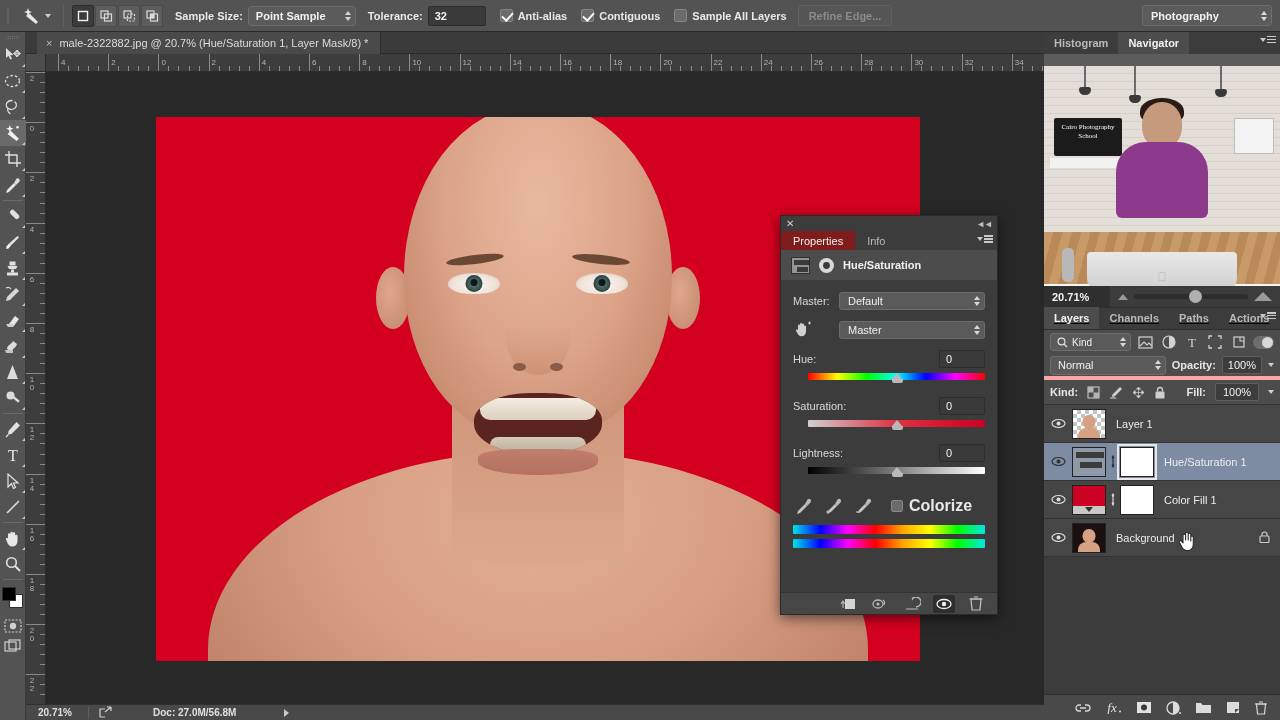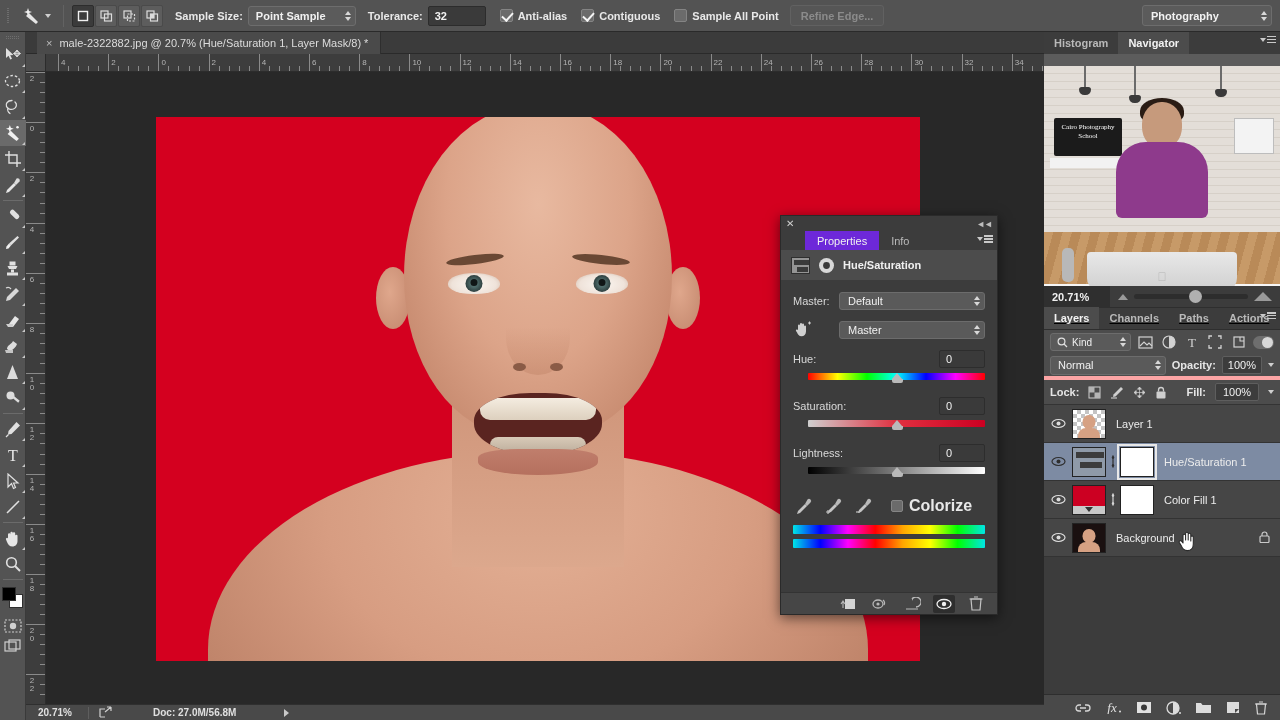--- a/index.html
+++ b/index.html
@@ -192,21 +192,21 @@
   .props {
     position: absolute; left: 780px; top: 215px; width: 218px; height: 400px;
     background: #3c3c3c; border: 1px solid #2a2a2a;
     box-shadow: 0 3px 12px rgba(0,0,0,.55);
   }
   .props-titlebar { height: 15px; background: #3c3c3c; display: flex; align-items: center; justify-content: space-between; padding: 0 5px; }
   .props-titlebar .x { color: #cfcfcf; font-size: 10px; line-height: 1; }
   .props-titlebar .collapse { color: #bdbdbd; font-size: 9px; letter-spacing: -1px; }
   .props-tabs { height: 19px; background: #3c3c3c; display: flex; align-items: flex-end; position: relative; }
   .ptab { height: 19px; padding: 0 12px; font-size: 11px; color: #b9b9b9; display: flex; align-items: center; background: #3c3c3c; }
-  .ptab.active { background: #6d28d9; color: #f0f0f0; margin-left: 24px; }
+  .ptab.active { background: #7f1d1d; color: #f0f0f0; }
   .ptab-filler { flex: 1; height: 19px; }
   .pmenu { position: absolute; right: 4px; top: 4px; display: flex; align-items: center; gap: 1px; }
   .pmenu .tri { width:0;height:0;border-left:3px solid transparent;border-right:3px solid transparent;border-top:4px solid #c9c9c9; }
   .pmenu .lines { width: 9px; height: 8px;
      background: repeating-linear-gradient(to bottom,#c9c9c9 0 1.5px,transparent 1.5px 3px); }
   .props-head { height: 30px; background: #4c4c4c; display: flex; align-items: center; gap: 8px; padding: 0 10px; }
   .adj-icon { width: 19px; height: 17px; background: #949494; border: 1px solid #2f2f2f; position: relative; overflow: hidden; }
   .adj-icon .row { position: absolute; left: 2px; width: 15px; height: 5px; background: #3a3a3a; }
   .props-title { font-size: 11px; font-weight: bold; color: #f0f0f0; }
   .props-body { padding: 12px 12px 0 12px; }
@@ -411,21 +411,21 @@
     <div class="chk-wrap">
       <div class="chk on"></div>
       <span>Anti-alias</span>
     </div>
     <div class="chk-wrap">
       <div class="chk on"></div>
       <span>Contiguous</span>
     </div>
     <div class="chk-wrap">
       <div class="chk"></div>
-      <span>Sample All Point</span>
+      <span>Sample All Layers</span>
     </div>
 
     <div class="btn-disabled">Refine Edge...</div>
 
     <div class="ws-select">
       <span>Photography</span>
       <div class="stepper">
           <div class="u"></div>
           <div class="d"></div>
         </div>
@@ -1081,21 +1081,21 @@
             <div class="u"></div>
             <div class="d"></div>
           </div>
       </div>
       <span class="op-label">Opacity:</span>
       <div class="op-val">100%</div>
       <div class="tinyarrow"></div>
     </div>
 
     <div class="lock-row">
-      <span class="lock-label">Lock:</span>
+      <span class="lock-label">Kind:</span>
       <span class="lock-icon">
         <svg width="13" height="13" viewBox="0 0 13 13">
             <rect x="1" y="1" width="11" height="11" fill="none" stroke="#cfcfcf" stroke-width="1"></rect>
             <rect x="1" y="1" width="5.5" height="5.5" fill="#b4b4b4"></rect>
             <rect x="6.5" y="6.5" width="5.5" height="5.5" fill="#b4b4b4"></rect>
           </svg>
       </span>
       <span class="lock-icon">
         <svg width="14" height="13" viewBox="0 0 14 13">
             <path d="M11 1 L13 3 L5.5 10.5 L3 11 L3.5 8.5 Z" fill="#cfcfcf"></path>

